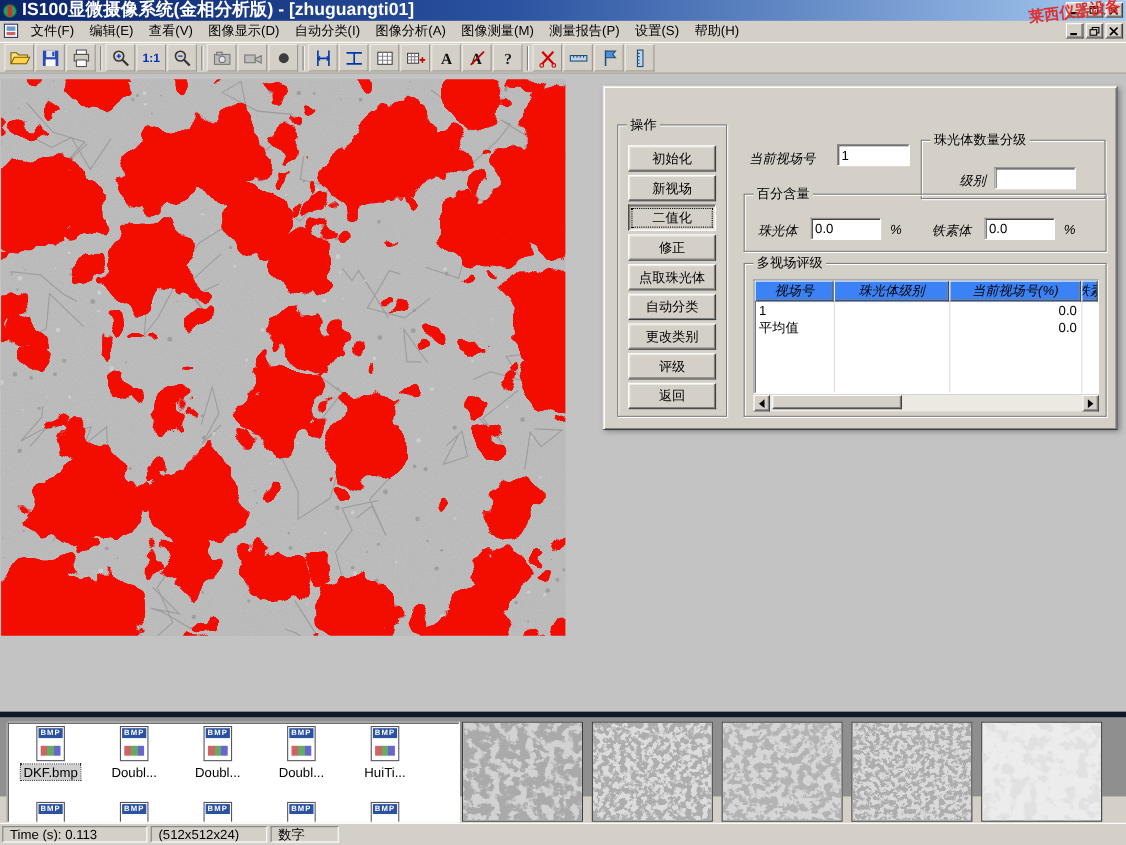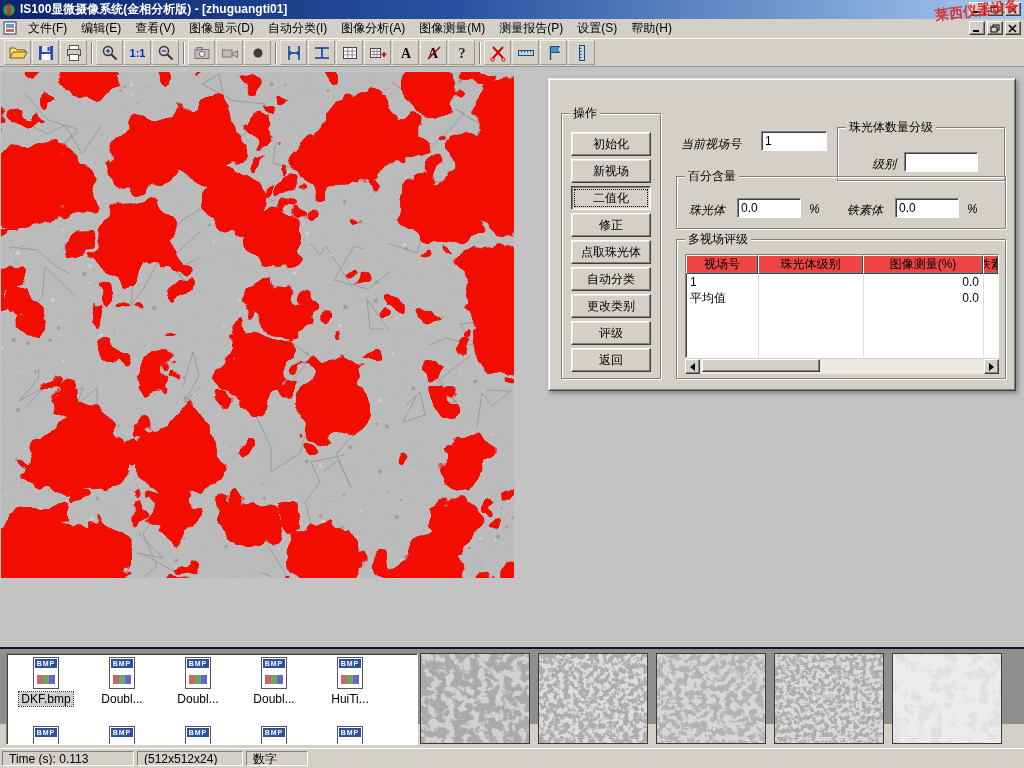--- a/index.html
+++ b/index.html
@@ -4,21 +4,21 @@
 <style>
   *{margin:0;padding:0;box-sizing:border-box;}
   html,body{width:1024px;height:768px;overflow:hidden;background:#d4d0c8;
     font-family:"Liberation Sans","DejaVu Sans",sans-serif;font-size:12px;color:#000;}
   .screen{position:relative;width:1024px;height:768px;background:#d4d0c8;}
 
   
   .titlebar{position:absolute;left:0;top:0;width:1024px;height:19px;
     background:linear-gradient(90deg,#0a246a,#2a52a0 45%,#a6caf0);
     display:flex;align-items:center;padding:0 2px;}
-  .titlebar .title{color:#fff;font-weight:bold;margin-left:4px;white-space:nowrap;font-size:12px;}
+  .titlebar .title{color:#fff;font-weight:bold;margin-left:4px;white-space:nowrap;font-size:16px;}
   .winbtns{position:absolute;right:3px;top:2px;display:flex;gap:2px;}
   .wbtn{width:16px;height:14px;background:#d4d0c8;border:1px solid;border-color:#fff #404040 #404040 #fff;
     box-shadow:inset -1px -1px 0 #808080;display:flex;align-items:center;justify-content:center;}
   .watermark{position:absolute;right:5px;top:2px;z-index:99;color:#e03030;font-size:14px;
     font-weight:bold;transform:rotate(-7deg);pointer-events:none;white-space:nowrap;}
 
   
   .menubar{position:absolute;left:0;top:19px;width:1024px;height:19px;background:#d4d0c8;
     display:flex;align-items:center;}
   .mdi-doc{width:16px;height:15px;margin:0 2px 0 3px;}
@@ -57,39 +57,39 @@
     box-shadow:inset 1px 1px 0 #808080, inset -1px -1px 0 #eceae4;outline:1px dotted #000;outline-offset:-4px;}
   .dlabel{position:absolute;white-space:nowrap;font-style:italic;}
   .textbox{position:absolute;height:20px;background:#fff;border:1px solid;border-color:#808080 #fff #fff #808080;
     box-shadow:inset 1px 1px 0 #404040;padding:2px 3px;overflow:hidden;white-space:nowrap;}
   .grp-grade{left:288px;top:48px;width:168px;height:54px;}
   .grp-percent{left:127px;top:97px;width:330px;height:53px;}
   .grp-table{left:127px;top:160px;width:330px;height:140px;}
   .mtable{position:absolute;left:8px;top:14px;width:314px;height:104px;background:#fff;
     border:1px solid;border-color:#808080 #fff #fff #808080;box-shadow:inset 1px 1px 0 #404040;overflow:hidden;}
   .thead{display:flex;height:19px;}
-  .th{background:#ef4444;border:1px solid;border-color:#fff #404040 #404040 #fff;
+  .th{background:#3b82f6;border:1px solid;border-color:#fff #404040 #404040 #fff;
     box-shadow:inset -1px -1px 0 #808080;display:flex;align-items:center;justify-content:center;
-    overflow:hidden;white-space:nowrap;flex-shrink:0;}
+    overflow:hidden;white-space:nowrap;flex-shrink:0;font-style:italic;}
   .tbody{position:relative;height:83px;}
   .cline{position:absolute;top:0;bottom:0;width:1px;background:#ddd;}
   .trow{display:flex;height:16px;align-items:center;position:relative;}
   .td{padding:0 4px;overflow:hidden;white-space:nowrap;flex-shrink:0;}
   .td.num{text-align:right;}
   .hscroll{position:absolute;left:8px;top:119px;width:314px;height:15px;display:flex;background:#ece9e2;}
   .sb-btn{width:15px;height:15px;background:#d4d0c8;border:1px solid;border-color:#fff #404040 #404040 #fff;
     box-shadow:inset -1px -1px 0 #808080;display:flex;align-items:center;justify-content:center;flex-shrink:0;}
   .sb-track{flex:1;position:relative;}
   .sb-thumb{position:absolute;left:2px;top:0;width:118px;height:13px;background:#d4d0c8;
     border:1px solid;border-color:#fff #404040 #404040 #fff;box-shadow:inset -1px -1px 0 #808080;}
   .arr-l{width:0;height:0;border:4px solid transparent;border-right:5px solid #000;margin-left:-4px;}
   .arr-r{width:0;height:0;border:4px solid transparent;border-left:5px solid #000;margin-right:-4px;}
 
   
-  .bottom-band{position:absolute;left:0;top:647px;width:1024px;height:77px;background:#8f8f8f;border-top:2px solid #0f172a;text-decoration:underline;}
+  .bottom-band{position:absolute;left:0;top:647px;width:1024px;height:77px;background:#8f8f8f;border-top:5px solid #0f172a;text-decoration:underline;}
   .file-panel{position:absolute;left:6px;top:4px;width:412px;height:92px;background:#fff;
     border:1px solid;border-color:#808080 #fff #fff #808080;box-shadow:inset 1px 1px 0 #404040;overflow:hidden;}
   .file-item{position:absolute;top:3px;width:74px;text-align:center;}
   .file-item.row2{top:72px;}
   .bmp-icon{position:relative;width:26px;height:32px;margin:0 auto;background:#fff;border:1px solid #556;}
   .bmp-badge{position:absolute;left:1px;top:1px;right:1px;height:9px;background:#2a52a0;color:#fff;
     font-size:7px;font-weight:bold;line-height:9px;letter-spacing:1px;text-align:center;}
   .bmp-art{position:absolute;left:3px;bottom:4px;right:3px;height:9px;
     background:linear-gradient(90deg,#c66 0 6px,#6a6 6px 12px,#66c 12px 18px);}
   .file-label{display:inline-block;margin-top:3px;padding:0 2px;font-size:12px;background:#fff;white-space:nowrap;}
@@ -854,21 +854,21 @@
         </div>
         <span class="dlabel" style="left:290px;top:25px;">%</span>
       </div>
 
       <div class="group grp-table">
         <span class="legend">多视场评级</span>
         <div class="mtable">
           <div class="thead">
             <div class="th" style="width:72px">视场号</div>
             <div class="th" style="width:105px">珠光体级别</div>
-            <div class="th" style="width:120px">图像测量(%)</div>
+            <div class="th" style="width:120px">当前视场号(%)</div>
             <div class="th" style="flex:1">铁素</div>
           </div>
           <div class="tbody">
             <div class="cline" style="left:72px"></div>
             <div class="cline" style="left:177px"></div>
             <div class="cline" style="left:297px"></div>
             <div class="trow">
               <div class="td" style="width:72px">1</div>
               <div class="td" style="width:105px"></div>
               <div class="td num" style="width:120px">0.0</div>

